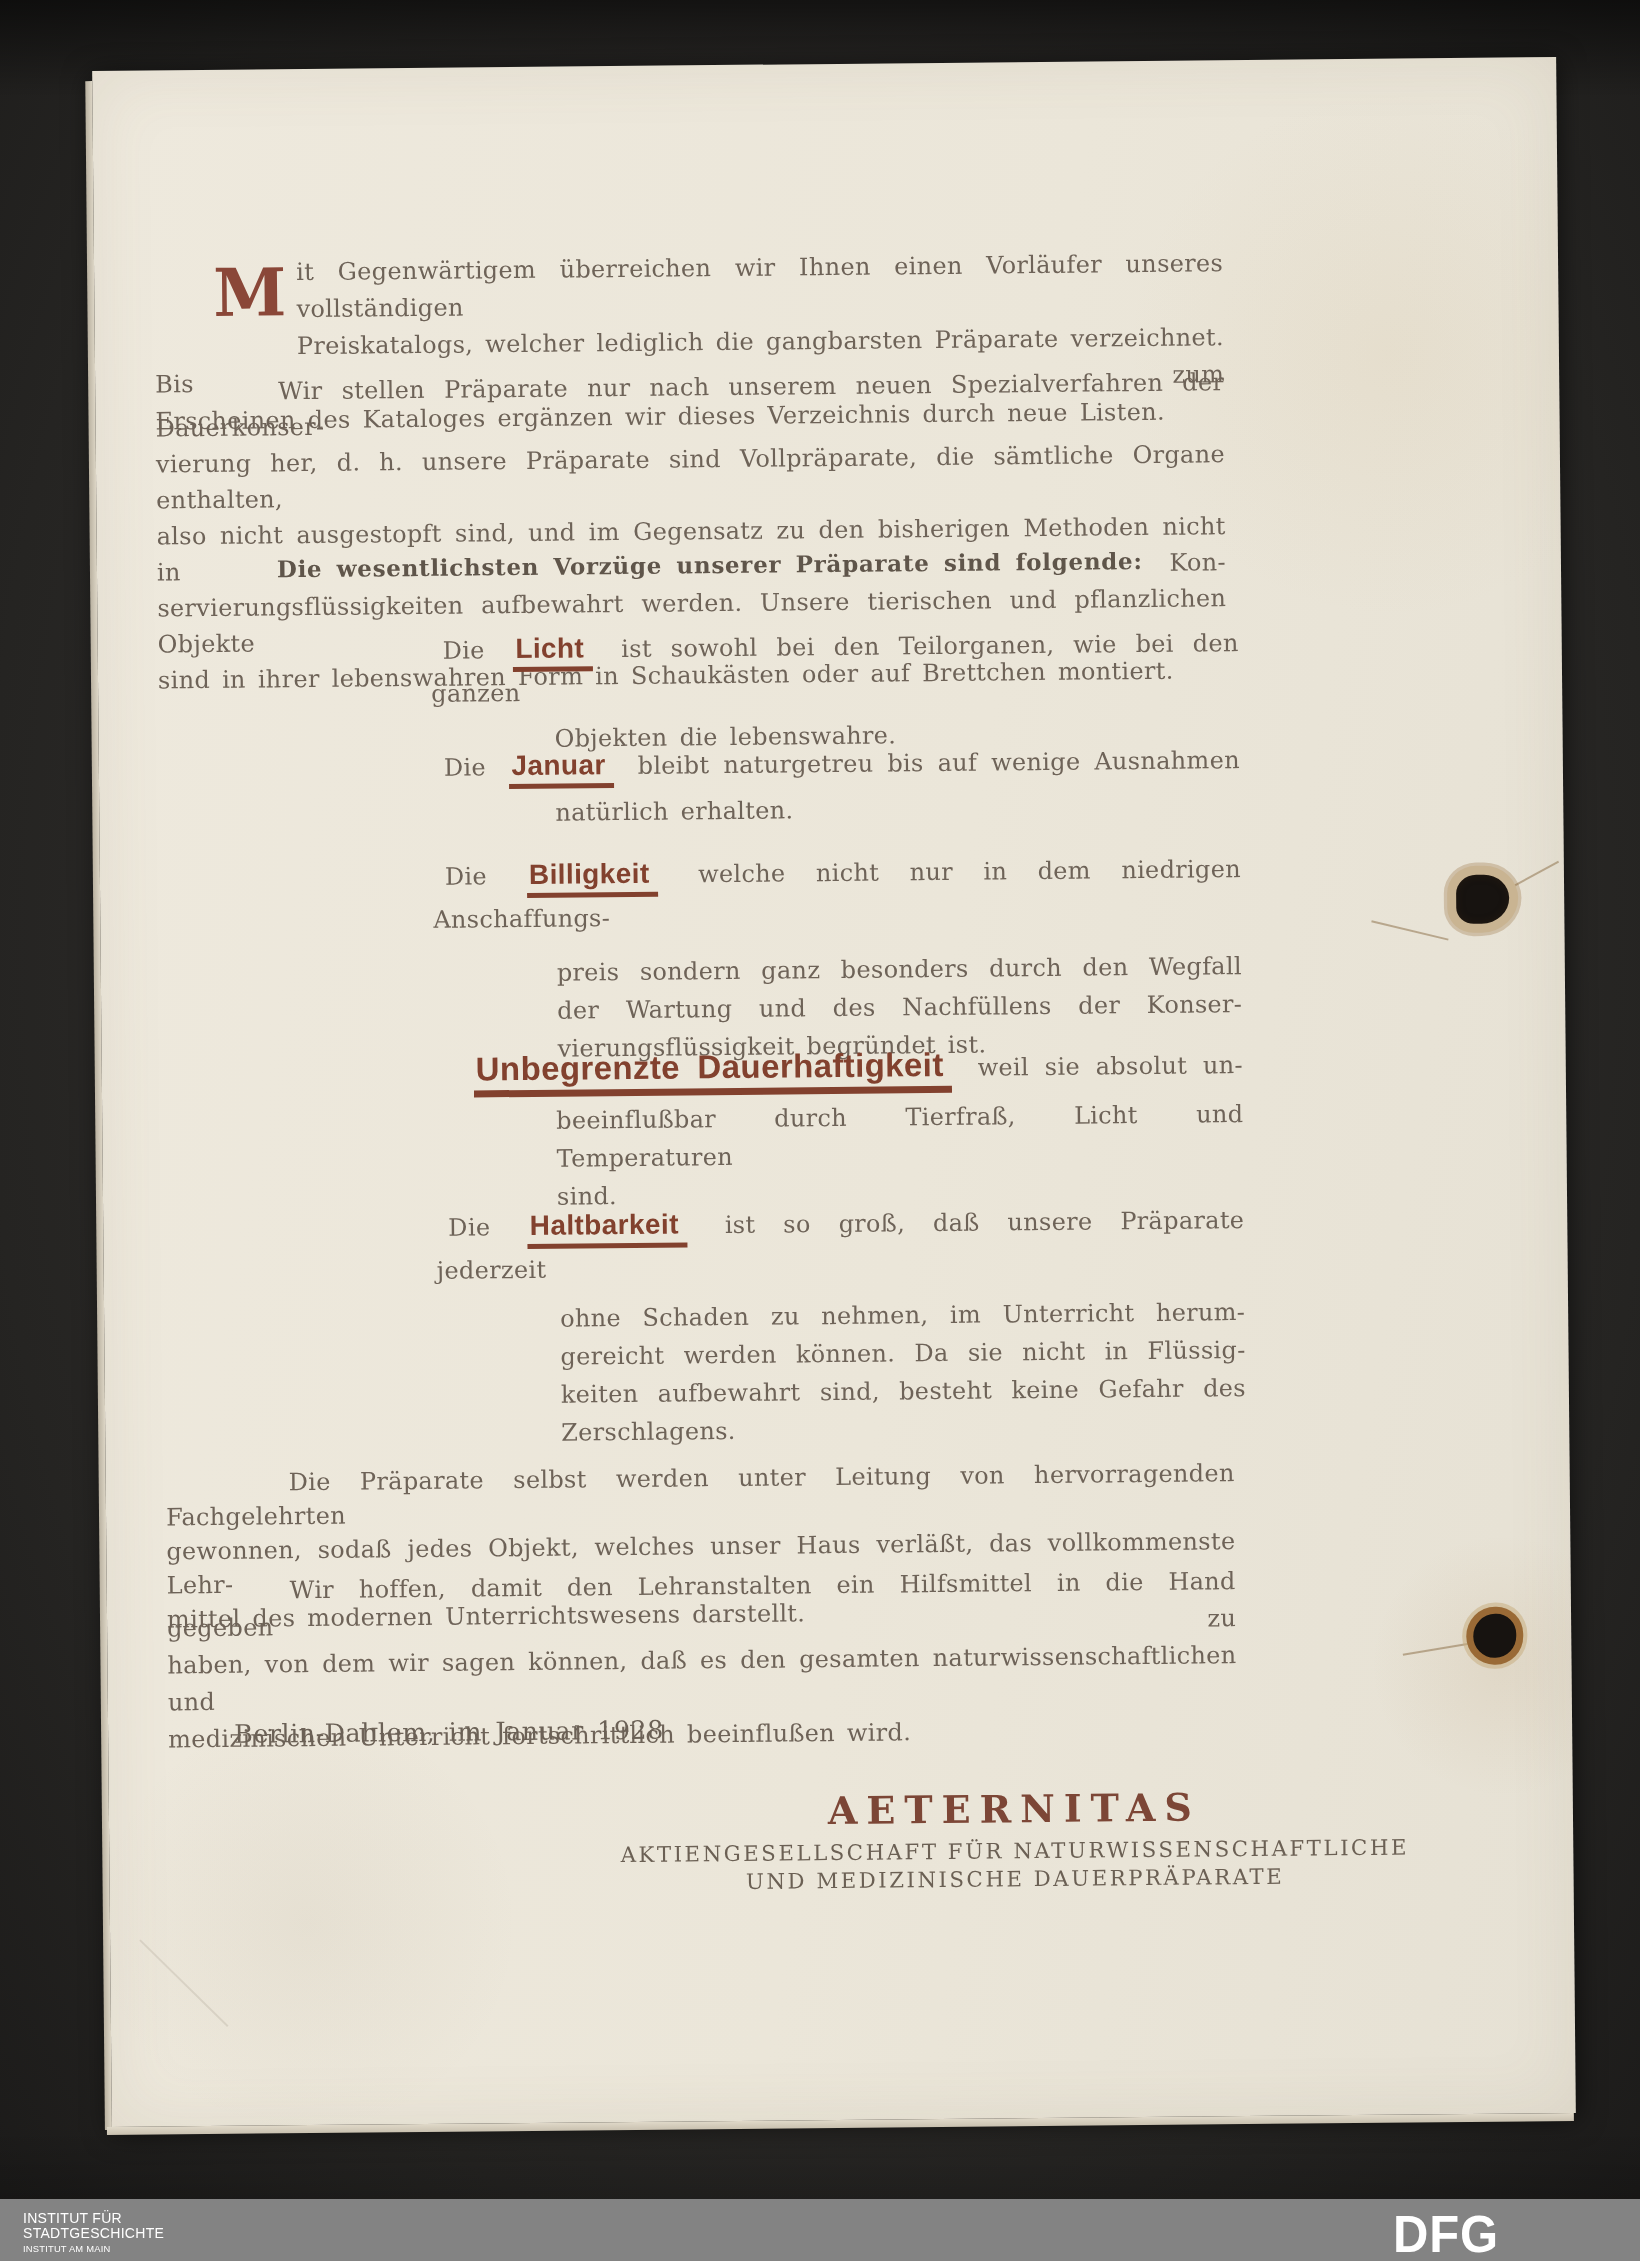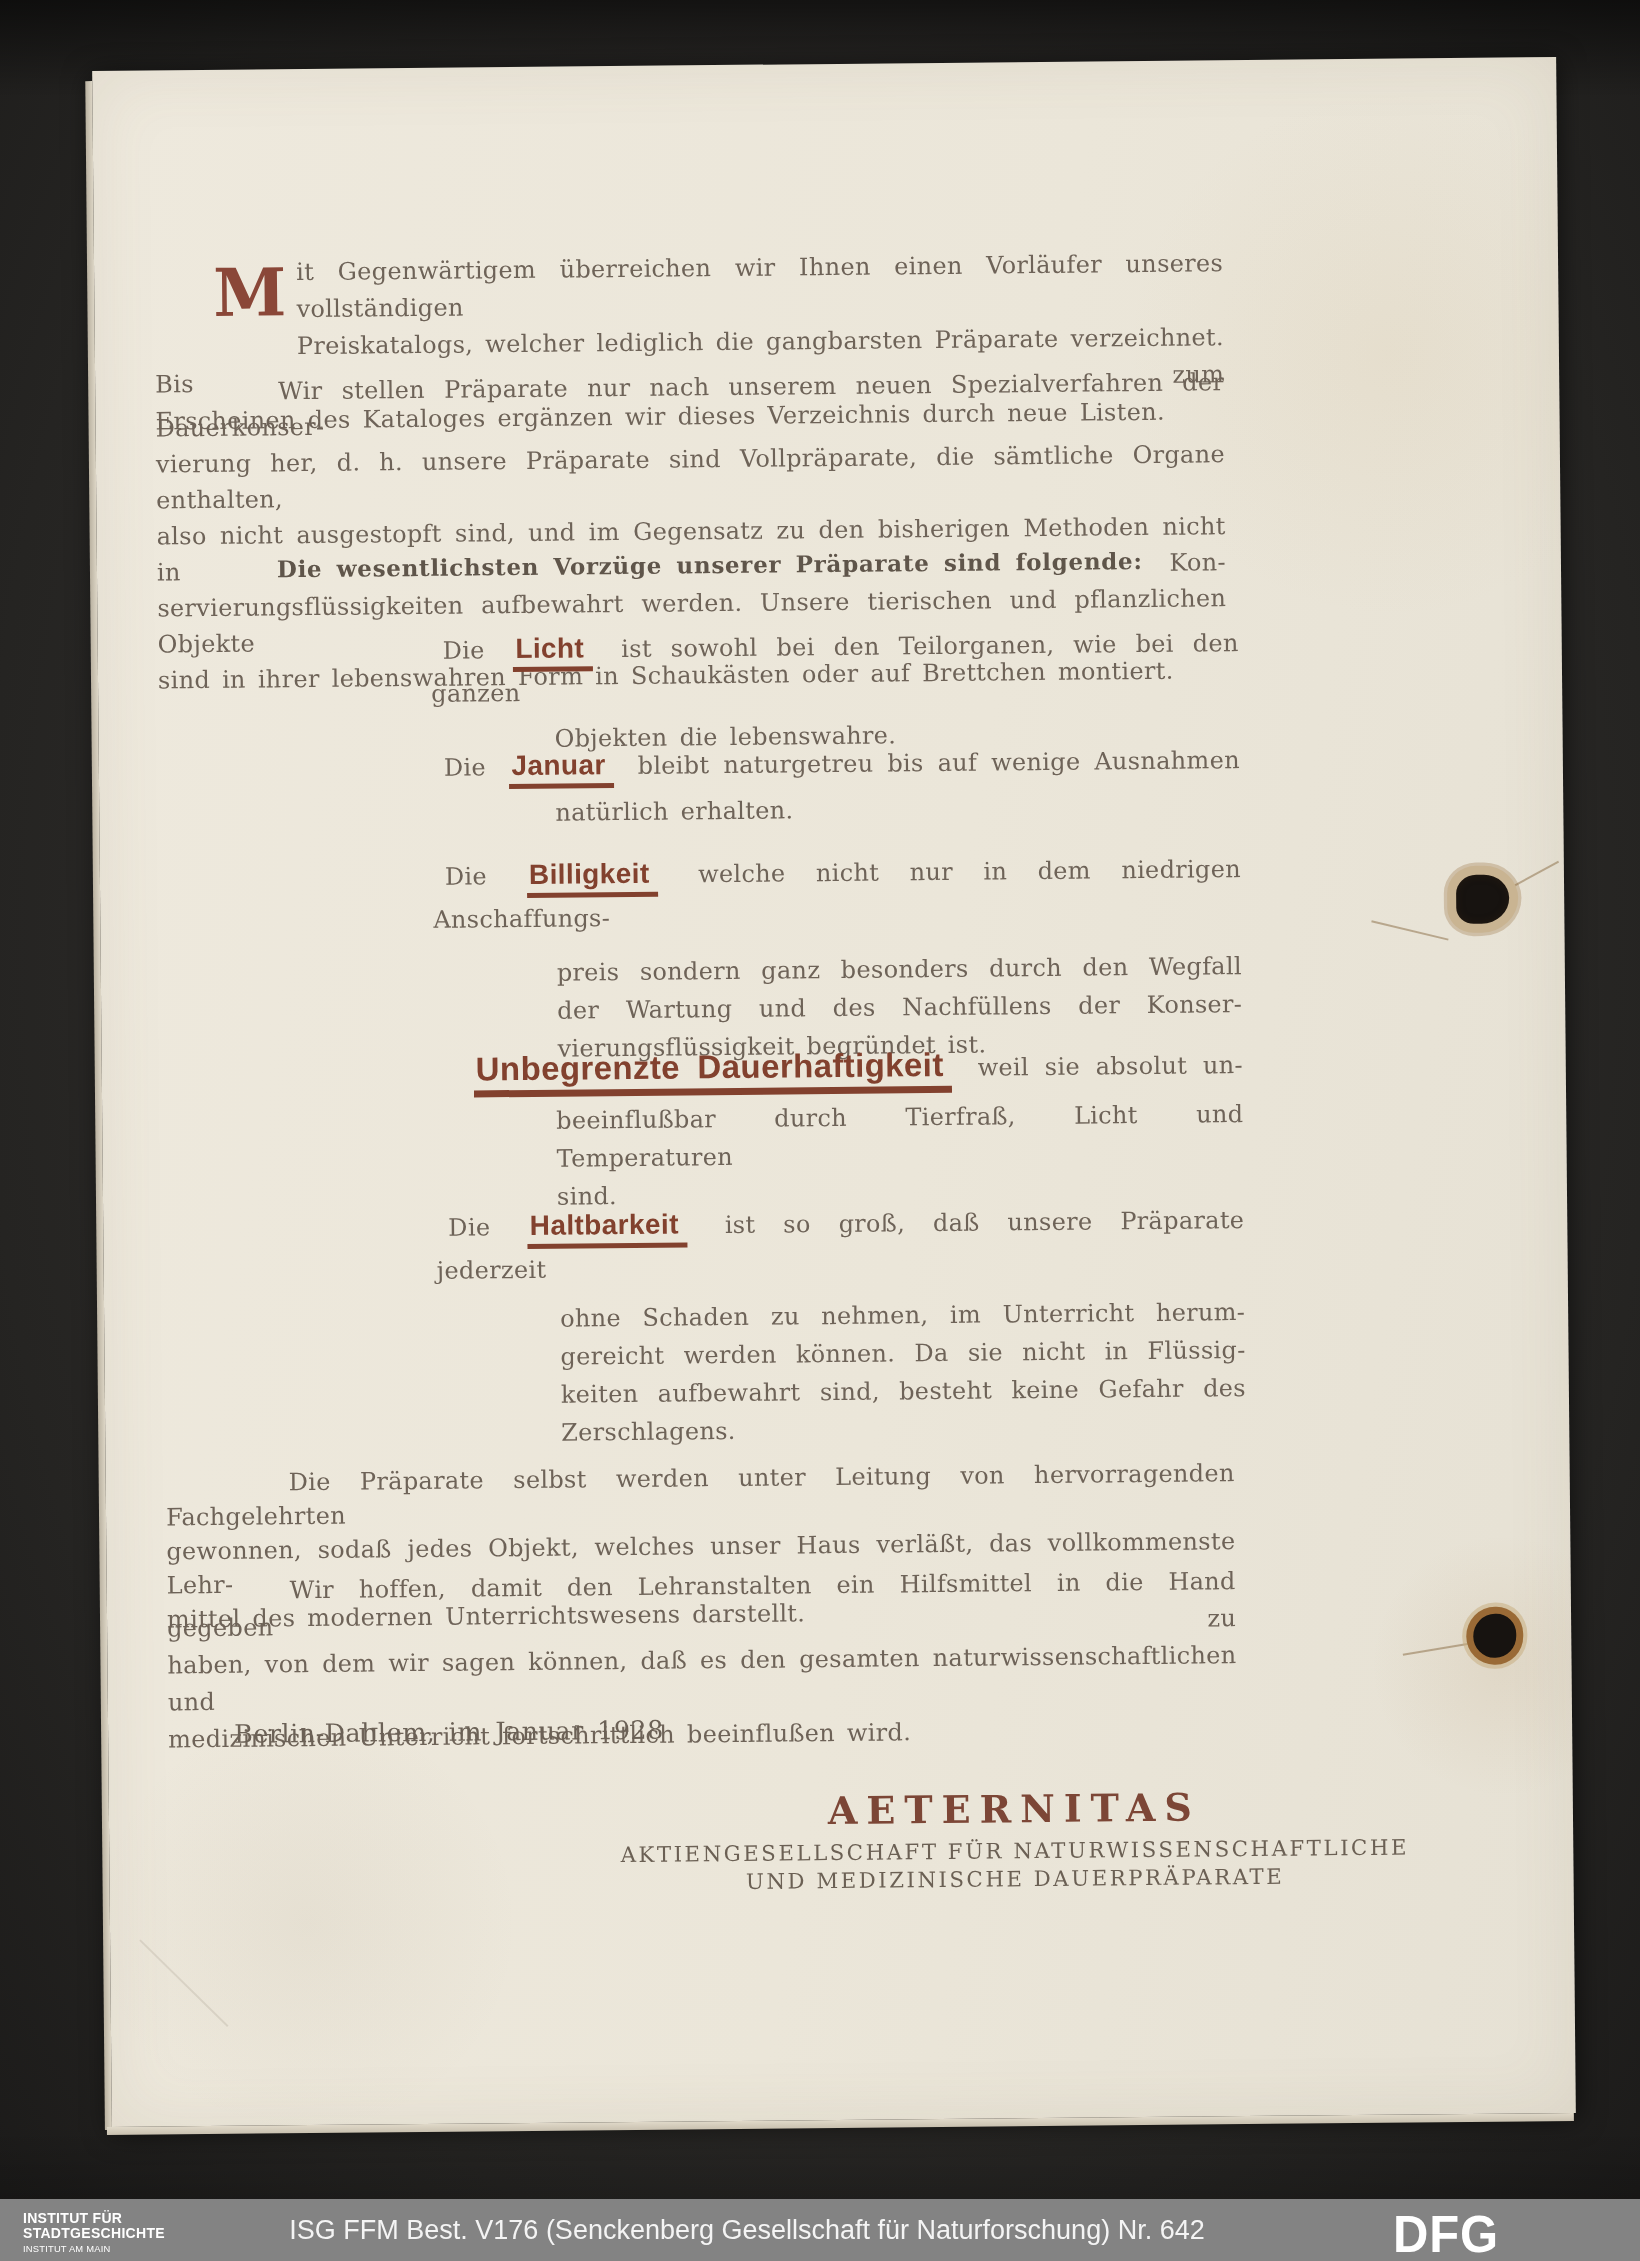--- a/index.html
+++ b/index.html
@@ -60,21 +60,21 @@
     border-radius:46% 54% 58% 42%;}
   .hole2{left:1359px;top:1549px;width:43px;height:44px;border:7.4px solid #9a6a36;
     border-radius:52% 48% 50% 50%;box-shadow:0 0 0 4.1px rgba(200,175,130,.55);}
   .crack{position:absolute;height:1.6px;background:rgba(135,105,65,.5);}
   .crease{position:absolute;left:11.5px;top:1912px;width:123px;height:1.6px;
     background:rgba(90,75,55,.12);transform:rotate(45deg);}
   
   .bar{position:absolute;left:0;right:0;bottom:0;height:62px;background:#838383;
     font-family:"Liberation Sans",sans-serif;color:#ffffff;}
   .isg-logo{position:absolute;left:23px;top:11.5px;line-height:1;}
-  .isg-l1,.isg-l2{font-weight:bold;font-size:14px;letter-spacing:0.3px;line-height:15.6px;}
+  .isg-l1,.isg-l2{font-weight:normal;font-size:14px;letter-spacing:0.3px;line-height:15.6px;}
   .isg-l3{font-size:9.4px;letter-spacing:0.2px;margin-top:2.5px;}
   .bar-caption{position:absolute;left:747px;top:50%;transform:translate(-50%,-50%);
     font-size:27px;white-space:nowrap;color:#f4f4f4;}
   .dfg-logo{position:absolute;left:1393px;top:6.6px;font-size:49px;font-weight:bold;
     letter-spacing:0.8px;transform:scaleY(1.04);color:#ffffff;}
 </style>
 </head>
 <body>
 
 <div class="stage">
@@ -176,17 +176,16 @@
     <div class="hole hole2"></div>
     <div class="crease"></div>
   </div>
 
   <div class="bar">
     <div class="isg-logo">
       <div class="isg-l1">INSTITUT FÜR</div>
       <div class="isg-l2">STADTGESCHICHTE</div>
       <div class="isg-l3">INSTITUT AM MAIN</div>
     </div>
-    <div class="bar-caption">ISG FFM Best. V176 (Senckenberg Gesellschaft für Naturforschung) Nr. 642</div>
     <div class="dfg-logo">DFG</div>
   </div>
 </div>
 
 
 </body></html>

